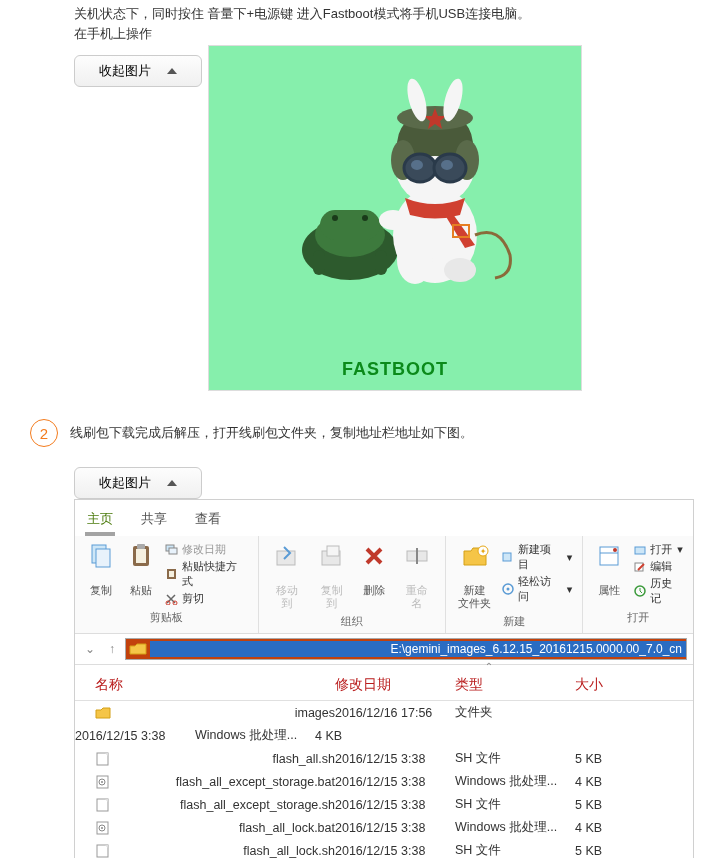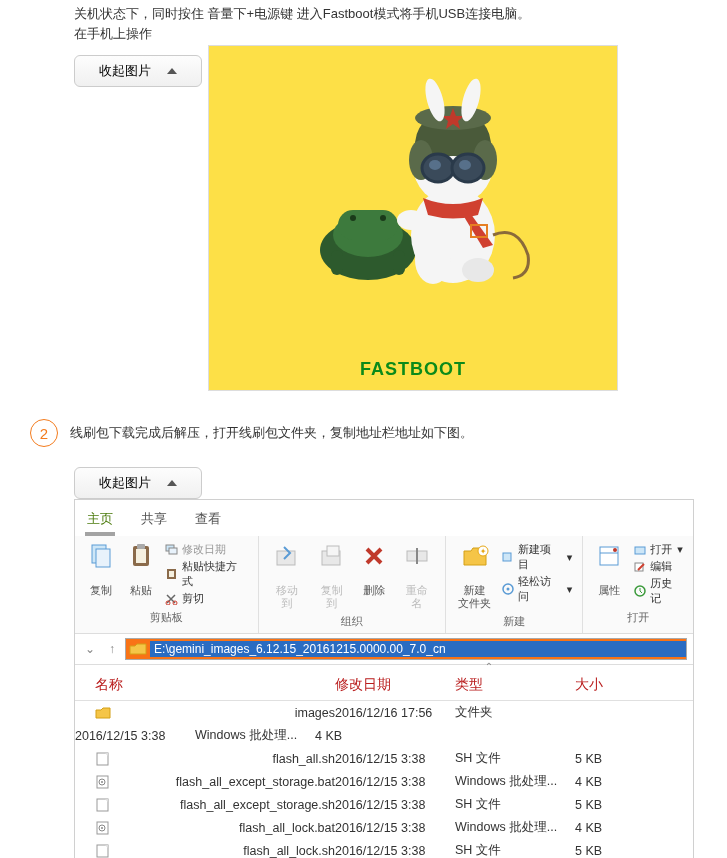--- a/index.html
+++ b/index.html
@@ -1,21 +1,21 @@
 <!DOCTYPE html>
 <html><head>
 <meta charset="utf-8">
 <style>
   * { box-sizing: border-box; margin: 0; padding: 0; }
   body { font-family: "Microsoft YaHei", Arial, sans-serif; font-size: 13px; color: #333; background: #fff; width: 727px; }
   .content { padding-left: 74px; padding-top: 5px; }
   .text-line { margin-bottom: 2px; }
   .collapse-btn { display: inline-flex; align-items: center; gap: 16px; background: linear-gradient(#fdfdfd, #f0f0f0); border: 1px solid #ccc; border-radius: 6px; padding: 6px 24px; margin-top: 10px; margin-bottom: 0; cursor: pointer; font-size: 13px; }
   .collapse-btn .tri { width: 0; height: 0; border-left: 5px solid transparent; border-right: 5px solid transparent; border-bottom: 6px solid #555; }
-  .fastboot-img { width: 410px; height: 346px; background: #fde047; display: inline-block; vertical-align: top; border: 1px solid #ddd; position: relative; margin-left: 6px; }
+  .fastboot-img { width: 374px; height: 346px; background: #86efac; display: inline-block; vertical-align: top; border: 1px solid #ddd; position: relative; margin-left: 6px; }
   .fastboot-label { position: absolute; bottom: 10px; left: 0; right: 0; text-align: center; color: #0b8a1a; font-weight: bold; font-size: 18px; letter-spacing: 1px; font-family: Arial, sans-serif; }
   .img-row { display: flex; align-items: flex-start; }
   .step-row { display: flex; align-items: center; gap: 12px; margin-top: 28px; margin-left: -44px; }
   .step-num { width: 28px; height: 28px; border: 1px solid #f37b1d; border-radius: 50%; color: #f37b1d; display: flex; align-items: center; justify-content: center; font-size: 15px; }
   .explorer { width: 620px; border: 1px solid #d0d0d0; margin-top: 0; background: #fff; }
   .tabs { display: flex; gap: 24px; padding: 6px 10px 0 10px; font-size: 13px; color: #555; }
   .tab { padding: 4px 2px; }
   .tab.active { color: #4d7c0f; border-bottom: 4px solid #a3a3a3; }
   .ribbon { display: flex; background: #fafafa; border-bottom: 1px solid #ddd; }
   .ribbon-group { display: flex; flex-direction: column; align-items: center; padding: 4px 8px 2px 8px; border-right: 1px solid #e0e0e0; }
@@ -23,21 +23,21 @@
   .ribbon-item { display: flex; flex-direction: column; align-items: center; font-size: 11px; color: #555; padding: 2px 4px; }
   .ribbon-item .lbl { margin-top: 14px; text-align: center; line-height: 1.2; }
   .ribbon-side { display: flex; flex-direction: column; gap: 2px; font-size: 11px; color: #999; padding: 2px 2px; }
   .ribbon-side-item { display: flex; align-items: center; gap: 3px; }
   .ribbon-side-item.enabled { color: #333; }
   .group-label { font-size: 11px; color: #666; padding: 2px 0; text-align: center; }
   .ribbon-icon { width: 28px; height: 28px; display: flex; align-items: center; justify-content: center; }
   .small-icon { width: 14px; height: 14px; display: flex; align-items: center; justify-content: center; }
   .addr-bar { display: flex; align-items: center; gap: 6px; padding: 4px 6px; border-bottom: 1px solid #ddd; }
   .nav-arrow { color: #888; font-size: 12px; padding: 2px 4px; cursor: pointer; }
-  .addr-field { flex: 1; display: flex; align-items: center; border: 1px solid #aaa; height: 22px; background: #f97316; }
+  .addr-field { flex: 1; display: flex; align-items: center; border: 1px solid #aaa; height: 22px; background: #c2410c; text-align: right; }
   .folder-icon-sm { width: 18px; height: 14px; margin: 0 3px; }
   .addr-text { flex: 1; background: #2a6cc2; color: #fff; padding: 1px 4px; font-size: 12px; white-space: nowrap; overflow: hidden; }
   .headers { display: flex; border-bottom: 1px solid #e0e0e0; font-size: 14px; color: #b91c1c; padding: 6px 0; }
   .col-name { width: 260px; padding-left: 20px; }
   .col-date { width: 120px; }
   .col-type { width: 120px; }
   .col-size { width: 80px; }
   .sort-ind { text-align: center; color: #888; font-size: 10px; margin-top: -4px; margin-bottom: -2px; margin-left: 210px;}
   .file-row { display: flex; font-size: 12.5px; color: #333; padding: 3px 0; align-items: center; }
   .file-row .col-name { display: flex; align-items: center; gap: 4px; justify-content: space-between; }

